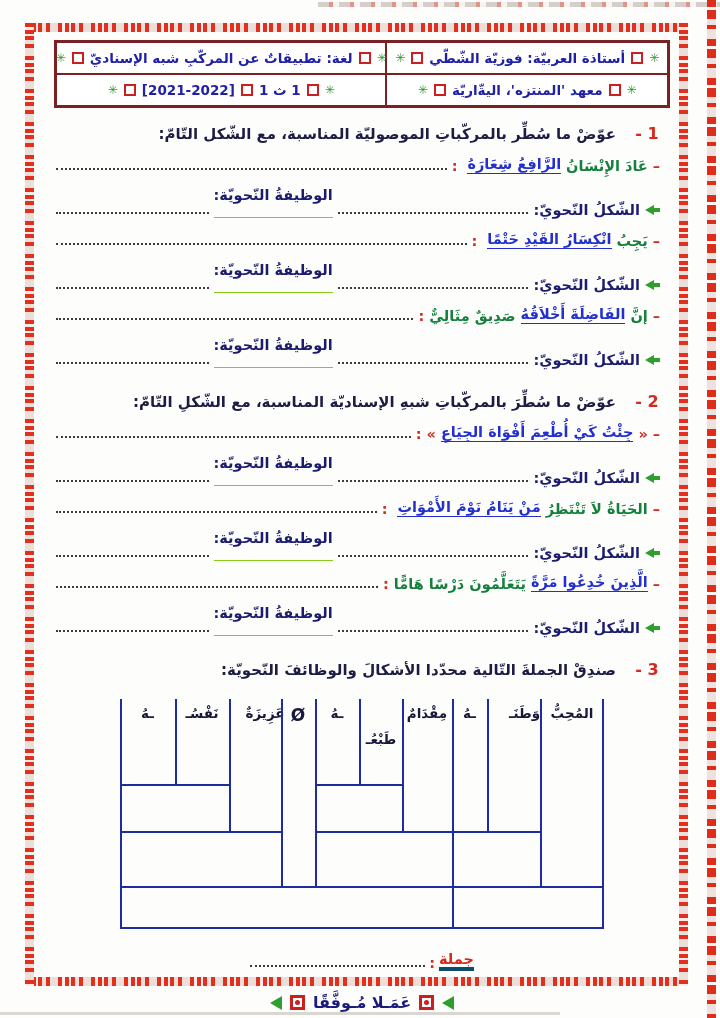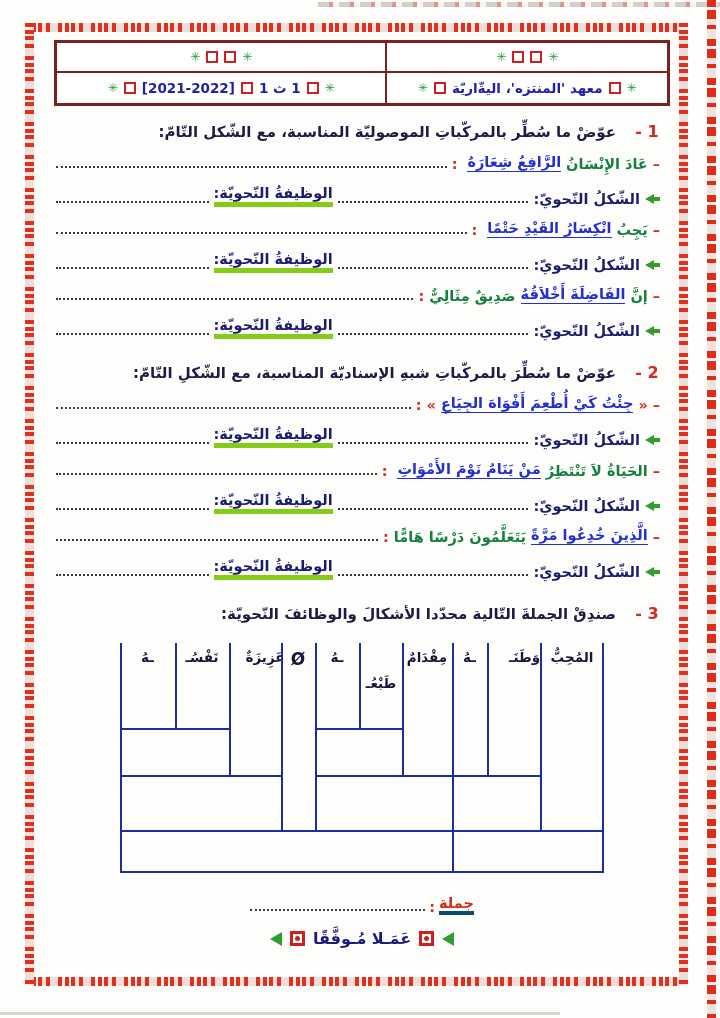--- a/index.html
+++ b/index.html
@@ -45,38 +45,38 @@
 
   
   .line{display:flex;align-items:flex-end;margin:13px 10px 0 2px;font-size:14.5px;gap:5px;}
   .dash{color:#d42a1e;font-weight:bold;}
   .sent{color:#15803d;font-weight:600;}
   .blue-ul{color:#2330cf;font-weight:600;border-bottom:1.7px solid #2330cf;padding-bottom:1px;}
   .colon{color:#d42a1e;font-weight:bold;}
   .dots{flex:1 1 auto;min-width:28px;border-bottom:2px dotted #3c3c3c;margin-bottom:4px;}
   .dots-mid{flex:1.25 1 auto;}
   .lab{color:#1c1c6e;font-weight:bold;}
-  .red-ul{border-bottom:5px solid #84cc16;padding-bottom:1px;}
+  .red-ul{border-bottom:1px solid #84cc16;padding-bottom:14px;}
   .arrow-icon{display:inline-flex;align-items:center;margin-bottom:3px;}
   .arrow-tail{width:6px;height:4px;background:#2f9e2f;display:inline-block;}
   .arrow-tri{width:0;height:0;border-top:5px solid transparent;border-bottom:5px solid transparent;
     border-right:9px solid #2f9e2f;display:inline-block;}
 
   
   .sbox{position:relative;width:484px;height:230px;margin:20px auto 0 auto;}
   .vl{position:absolute;width:2px;background:#1d2d9e;}
   .hl{position:absolute;height:2px;background:#1d2d9e;}
   .w{position:absolute;top:6px;text-align:center;font-size:13.5px;font-weight:bold;color:#18183a;}
   .w-null{font-size:17px;}
 
   
   .jumla-line{display:flex;align-items:flex-end;justify-content:center;margin-top:22px;font-size:14.5px;gap:4px;}
   .jumla{color:#d42a1e;font-weight:bold;border-bottom:4px solid #0c4a6e;}
   .jumla-dots{width:175px;border-bottom:2px dotted #3c3c3c;margin-bottom:4px;}
-  .success-line{display:flex;align-items:center;justify-content:center;gap:8px;margin-top:14px;}
+  .success-line{display:flex;align-items:center;justify-content:center;gap:8px;margin-top:22px;}
   .success-txt{color:#1b1b7c;font-weight:bold;font-size:16px;}
   .tri-left{width:0;height:0;border-top:7px solid transparent;border-bottom:7px solid transparent;
     border-right:12px solid #2f9e2f;}
   .bigsq{width:9px;height:9px;border:3px solid #cc1f1f;background:#fff;position:relative;}
   .bigsq:after{content:"";position:absolute;left:2px;top:2px;width:5px;height:5px;background:#cc1f1f;border-radius:50%;}
 </style>
 </head>
 <body>
 
 <div class="page">
@@ -89,26 +89,28 @@
   <div class="band band-h band-bot"></div>
   <div class="band band-v band-left"></div>
   <div class="band band-v band-right"></div>
 
   <div class="content">
 
     <div class="hdr">
       <div class="hdr-cell">
         <span class="flower">✳</span>
         <span class="sq"></span>
+        <span>أستاذة العربيّة: فوزيّة الشّطّي</span>
         <span class="sq"></span>
         <span class="flower">✳</span>
       </div>
       <div class="hdr-cell">
         <span class="flower">✳</span>
         <span class="sq"></span>
+        <span>لغة: تطبيقاتٌ عن المركّبِ شبه الإسناديّ</span>
         <span class="sq"></span>
         <span class="flower">✳</span>
       </div>
       <div class="hdr-cell">
         <span class="flower">✳</span>
         <span class="sq"></span>
         <span>معهد 'المنتزه'، اليةّاريّة</span>
         <span class="sq"></span>
         <span class="flower">✳</span>
       </div>

